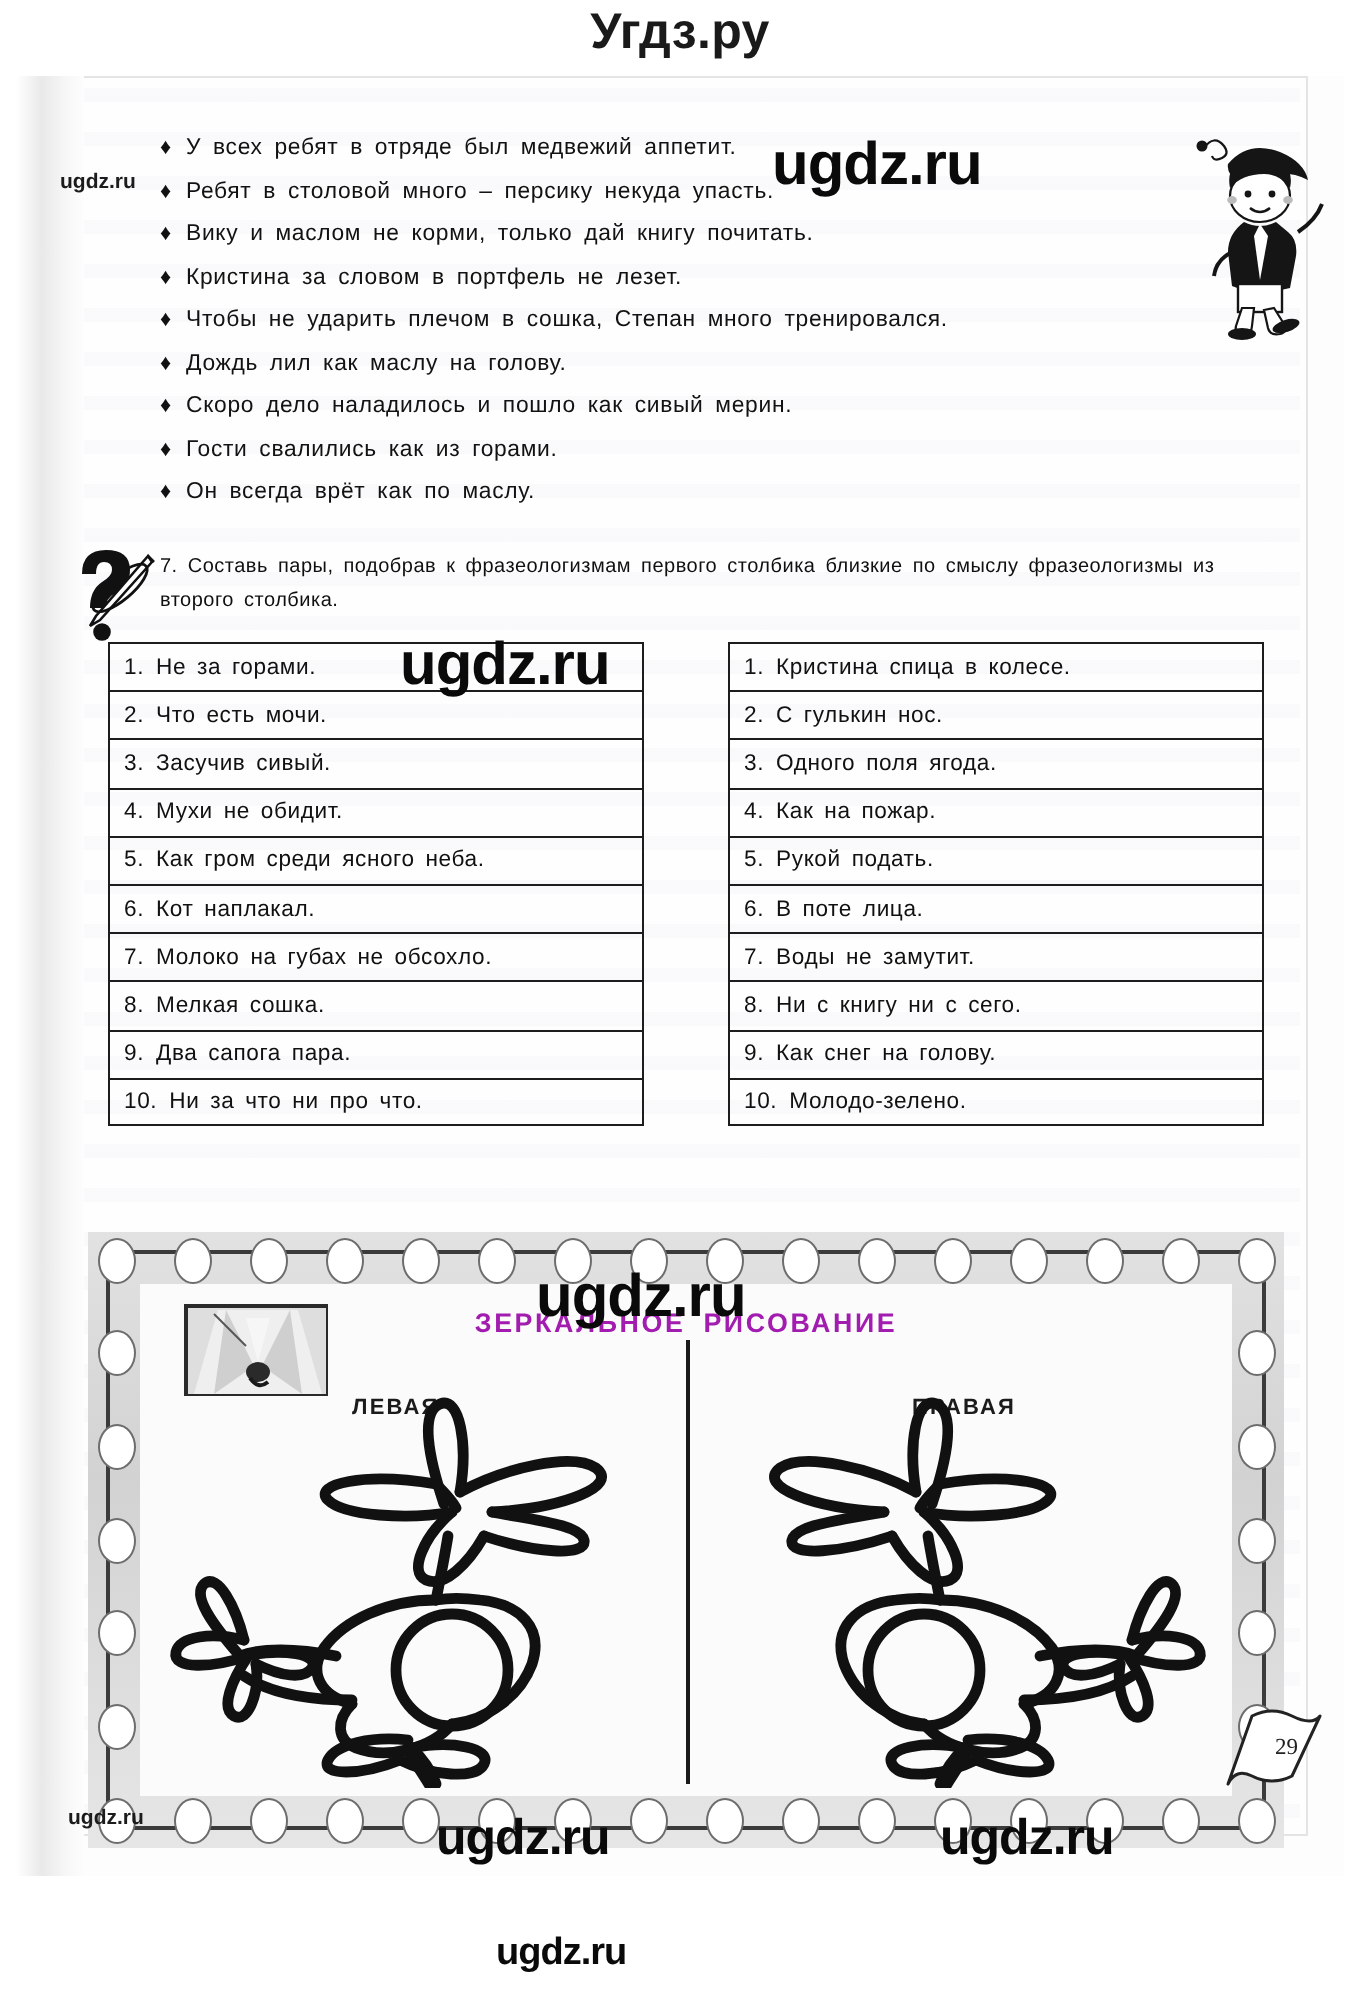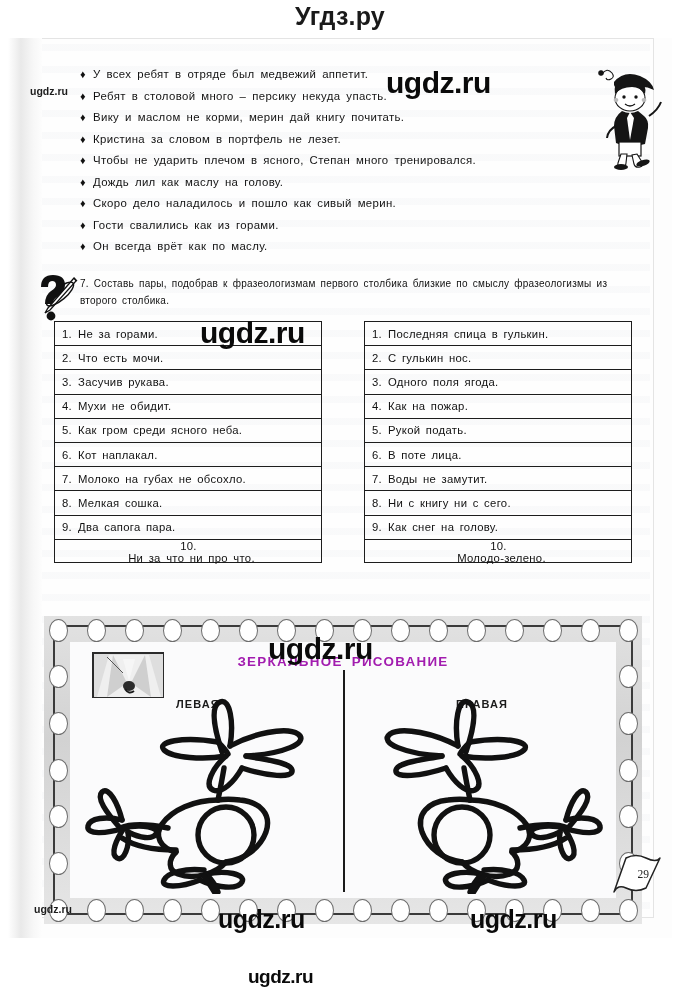--- a/index.html
+++ b/index.html
@@ -124,21 +124,21 @@
     height: 24.2px;
     display: flex;
     align-items: center;
     padding-left: 7px;
     font-size: 11.3px;
     color: #111;
     letter-spacing: .3px;
     word-spacing: 2px;
     background: transparent;
   }
-  .idiom-cell:last-child { border-bottom-width: 1.4px; flex-direction: column; }
+  .idiom-cell:last-child { border-bottom-width: 1.4px; }
   .idiom-num { margin-right: 6px; }
 
   
   .mirror-panel {
     position: absolute;
     left: 36px; top: 578px;
     width: 598px; height: 308px;
   }
   .bead-band {
     position: absolute; inset: 0;
@@ -258,29 +258,29 @@
       <div class="bullet-row">
         <span class="bullet-mark">♦</span>
         <span class="bullet-text">У всех ребят в отряде был медвежий аппетит.</span>
       </div>
       <div class="bullet-row">
         <span class="bullet-mark">♦</span>
         <span class="bullet-text">Ребят в столовой много – персику некуда упасть.</span>
       </div>
       <div class="bullet-row">
         <span class="bullet-mark">♦</span>
-        <span class="bullet-text">Вику и маслом не корми, мерин дай книгу почитать.</span>
+        <span class="bullet-text">Вику и маслом не корми, только дай книгу почитать.</span>
       </div>
       <div class="bullet-row">
         <span class="bullet-mark">♦</span>
         <span class="bullet-text">Кристина за словом в портфель не лезет.</span>
       </div>
       <div class="bullet-row">
         <span class="bullet-mark">♦</span>
-        <span class="bullet-text">Чтобы не ударить плечом в ясного, Степан много тренировался.</span>
+        <span class="bullet-text">Чтобы не ударить плечом в сошка, Степан много тренировался.</span>
       </div>
       <div class="bullet-row">
         <span class="bullet-mark">♦</span>
         <span class="bullet-text">Дождь лил как маслу на голову.</span>
       </div>
       <div class="bullet-row">
         <span class="bullet-mark">♦</span>
         <span class="bullet-text">Скоро дело наладилось и пошло как сивый мерин.</span>
       </div>
       <div class="bullet-row">
@@ -340,21 +340,21 @@
         <div class="idiom-cell">
             <span class="idiom-num">1.</span>
             <span>Не за горами.</span>
           </div>
         <div class="idiom-cell">
             <span class="idiom-num">2.</span>
             <span>Что есть мочи.</span>
           </div>
         <div class="idiom-cell">
             <span class="idiom-num">3.</span>
-            <span>Засучив рукава.</span>
+            <span>Засучив сивый.</span>
           </div>
         <div class="idiom-cell">
             <span class="idiom-num">4.</span>
             <span>Мухи не обидит.</span>
           </div>
         <div class="idiom-cell">
             <span class="idiom-num">5.</span>
             <span>Как гром среди ясного неба.</span>
           </div>
         <div class="idiom-cell">
@@ -375,21 +375,21 @@
           </div>
         <div class="idiom-cell">
             <span class="idiom-num">10.</span>
             <span>Ни за что ни про что.</span>
           </div>
       </div>
 
       <div class="idiom-col">
         <div class="idiom-cell">
             <span class="idiom-num">1.</span>
-            <span>Последняя спица в гулькин.</span>
+            <span>Кристина спица в колесе.</span>
           </div>
         <div class="idiom-cell">
             <span class="idiom-num">2.</span>
             <span>С гулькин нос.</span>
           </div>
         <div class="idiom-cell">
             <span class="idiom-num">3.</span>
             <span>Одного поля ягода.</span>
           </div>
         <div class="idiom-cell">

